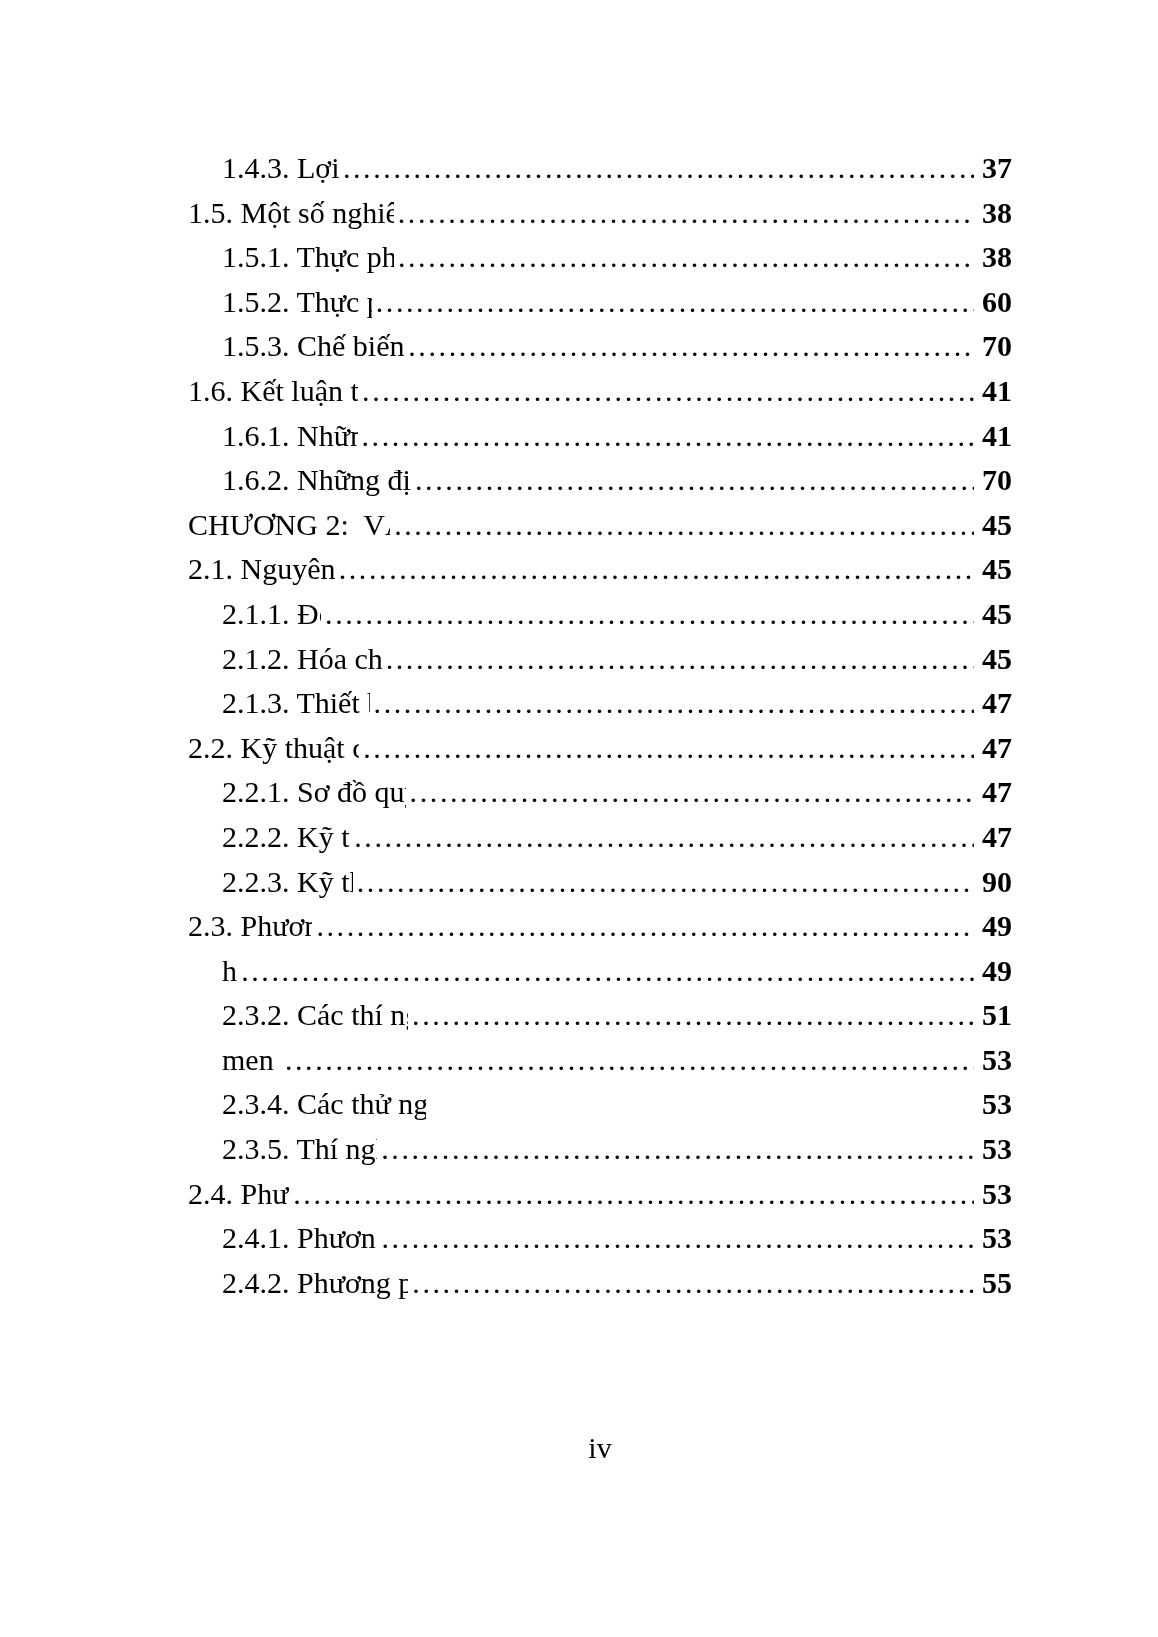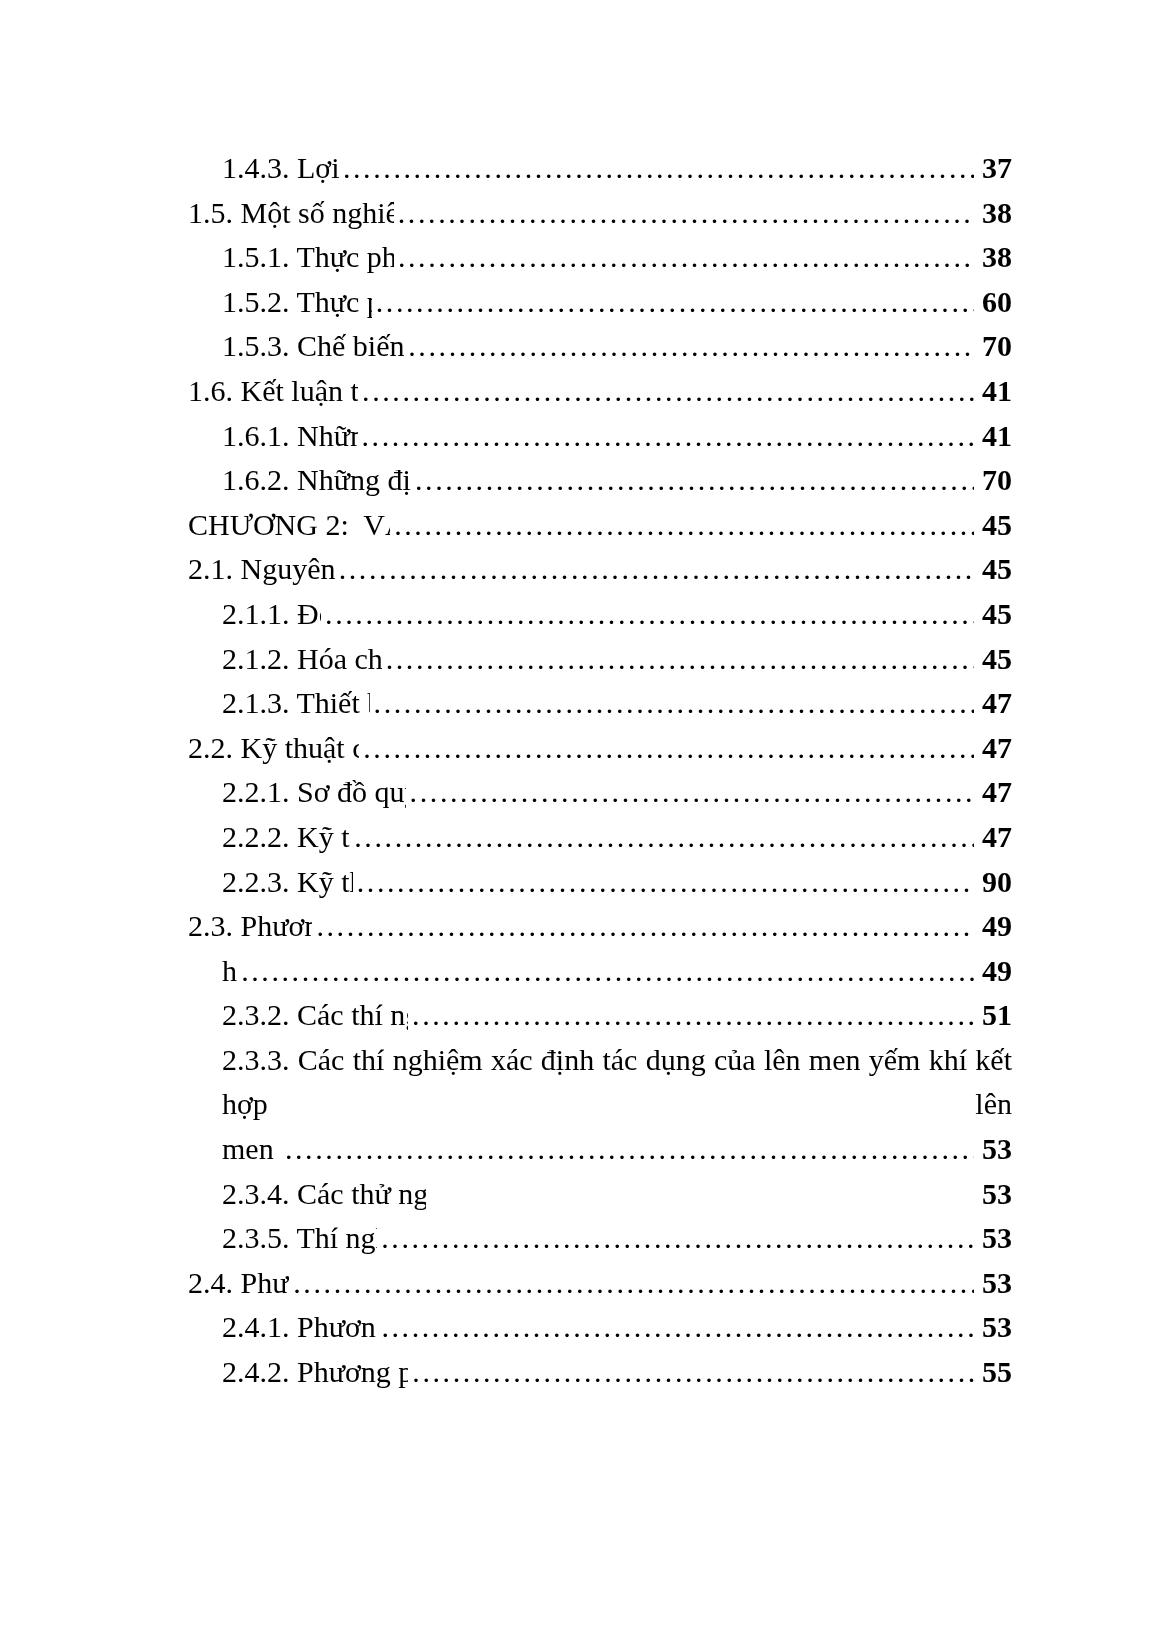--- a/index.html
+++ b/index.html
@@ -210,21 +210,20 @@
 
   <div class="entry lvl2">
     <div class="row">
       <span class="txt">2.3.2. Các thí nghiệm xác định tác dụng của lên men yếm khí</span>
       <span class="leader" aria-hidden="true">............................................................................................................................................................................................................................</span>
       <span class="num">51</span>
     </div>
   </div>
 
   <div class="entry lvl2">
-    <div class="line1">2.3.3. Các thí nghiệm xác định tác dụng của lên men yếm khí kết hợp lên</div>
         <div class="row">
       <span class="txt">men bằng lactic</span>
       <span class="leader" aria-hidden="true">............................................................................................................................................................................................................................</span>
       <span class="num">53</span>
     </div>
   </div>
 
   <div class="entry lvl2">
     <div class="row">
       <span class="txt">2.3.4. Các thử nghiệm hoàn thiện công nghệ và sản xuất quy mô pilot</span>
@@ -258,13 +257,16 @@
   </div>
 
   <div class="entry lvl2">
     <div class="row">
       <span class="txt">2.4.2. Phương pháp xác định enzym glutamate decarboxylase</span>
       <span class="leader" aria-hidden="true">............................................................................................................................................................................................................................</span>
       <span class="num">55</span>
     </div>
   </div>
 </div>
+  <div class="footer">
+    <span>iv</span>
+  </div>
 </div>
 
 </body></html>

